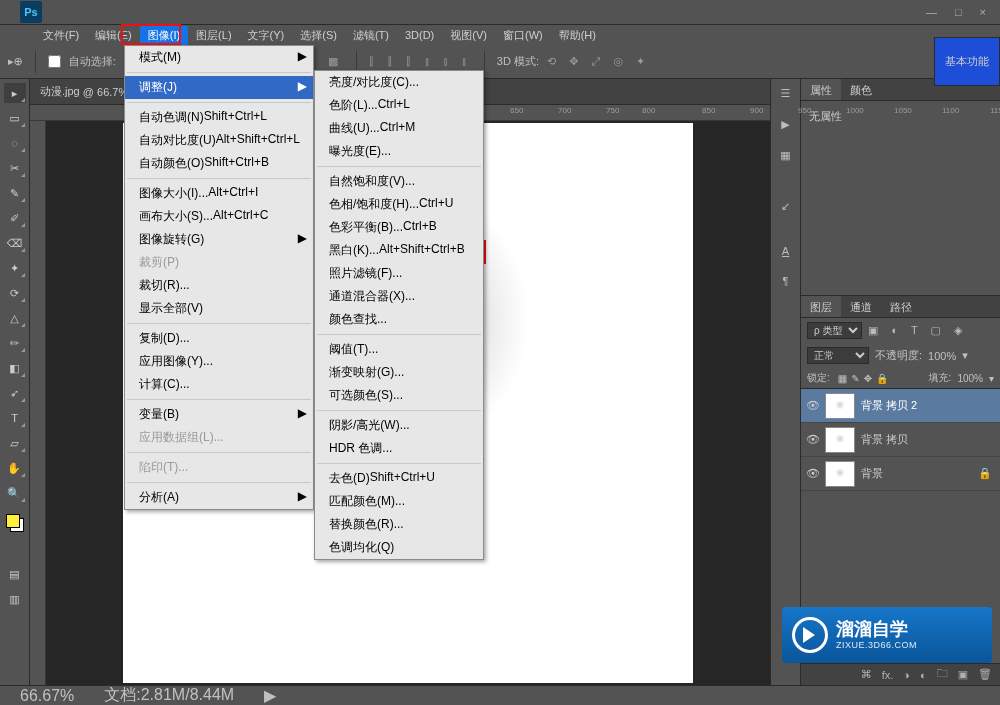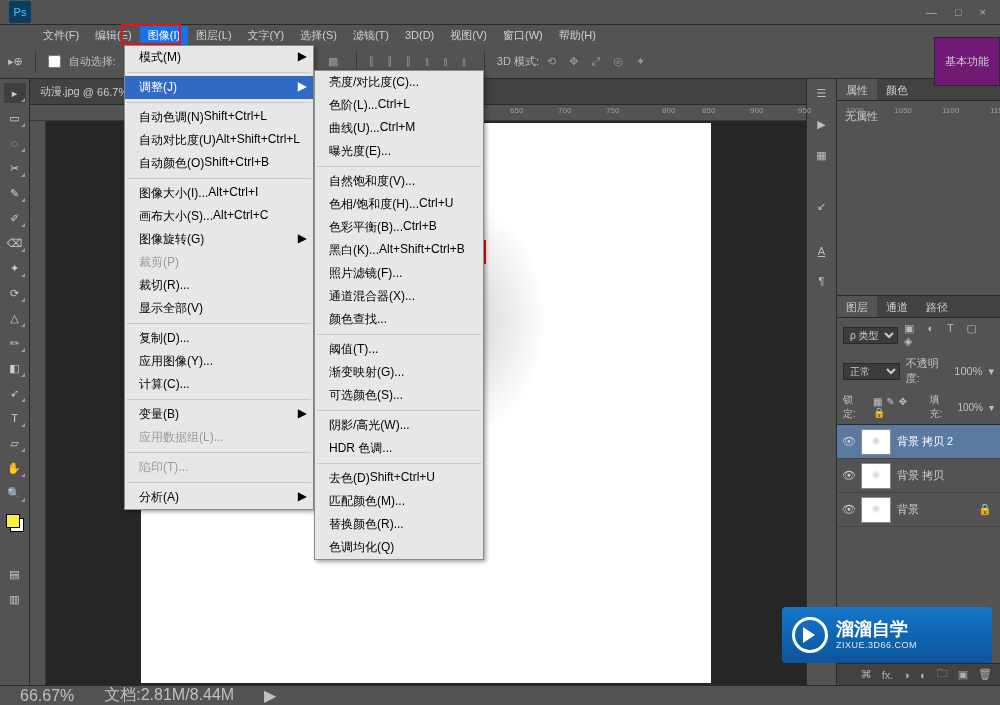--- a/index.html
+++ b/index.html
@@ -1,38 +1,38 @@
 <!DOCTYPE html>
 <html><head>
 <meta charset="utf-8">
 <style>
 *{box-sizing:border-box;margin:0;padding:0;font-family:"Microsoft YaHei",Tahoma,sans-serif;user-select:none}
 body{width:1000px;height:705px;background:#535353;overflow:hidden;position:relative;font-size:11px;color:#ccc}
 .title-bar{height:25px;background:#535353;display:flex;align-items:center;border-bottom:1px solid #2a2a2a}
-.ps-logo{width:22px;height:22px;margin-left:9px;background:#0a3d62;color:#4fc3f7;font-weight:normal;display:flex;align-items:center;justify-content:center;font-size:11px;border-radius:2px}
+.ps-logo{width:22px;height:22px;margin-left:20px;background:#0a3d62;color:#4fc3f7;font-weight:bold;display:flex;align-items:center;justify-content:center;font-size:11px;border-radius:2px}
 .win-controls{margin-left:auto;display:flex;gap:18px;padding-right:14px;color:#b0b0b0}
 .win-controls span{cursor:pointer}
 .menu-bar{height:20px;background:#535353;display:flex;align-items:center;padding-left:35px;gap:0}
 .menu-item{padding:2px 8px;cursor:pointer;color:#d0d0d0}
 .menu-item.active{background:#1473e6;color:#fff}
 .options-bar{height:34px;background:#535353;display:flex;align-items:center;padding-left:8px;border-bottom:1px solid #2a2a2a;gap:8px;color:#c0c0c0;position:relative}
 .main{display:flex;height:calc(705px - 25px - 20px - 34px - 20px)}
 .tool-col{width:30px;background:#535353;border-right:1px solid #2a2a2a;display:flex;flex-direction:column;align-items:center;padding-top:4px;gap:5px}
 .tool{width:22px;height:20px;display:flex;align-items:center;justify-content:center;color:#ccc;cursor:pointer;position:relative}
 .tool.active{background:#3f3f3f}
 .tool .tri{position:absolute;right:1px;bottom:1px;border:2px solid transparent;border-right-color:#999;border-bottom-color:#999;width:0;height:0}
 .doc-area{flex:1;background:#262626;display:flex;flex-direction:column;position:relative}
 .doc-tab{height:26px;display:flex;align-items:center;padding-left:10px;color:#ccc;background:#424242;border-bottom:1px solid #2a2a2a}
 .ruler-h{height:16px;background:#535353;border-bottom:1px solid #393939}
 .canvas-wrap{flex:1;display:flex}
 .ruler-v{width:16px;background:#535353;border-right:1px solid #393939}
 .canvas{flex:1;background:#262626;display:flex;align-items:flex-start;justify-content:center;padding-top:2px}
 .canvas-img{width:570px;height:560px;background:#fff;background-image:radial-gradient(ellipse 200px 260px at 55% 35%,#cfcfcf 0%,#fff 46%),radial-gradient(ellipse 110px 180px at 30% 60%,#d8d8d8 0%,transparent 60%),radial-gradient(ellipse 130px 200px at 72% 62%,#d8d8d8 0%,transparent 58%),radial-gradient(circle 34px at 52% 48%,#333 0%,transparent 48%);position:relative}
 .right-col{width:30px;background:#535353;border-left:1px solid #2a2a2a;display:flex;flex-direction:column;align-items:center;padding-top:8px;gap:18px;color:#bdbdbd}
-.panels{width:164px;background:#535353;border-left:1px solid #2a2a2a;display:flex;flex-direction:column}
+.panels{width:200px;background:#535353;border-left:1px solid #2a2a2a;display:flex;flex-direction:column}
 .panel-tabs{display:flex;height:22px;border-bottom:1px solid #2a2a2a;background:#424242}
 .ptab{padding:4px 9px;color:#ccc;cursor:pointer}
 .ptab.active{background:#535353}
 .props-body{flex:0 0 195px;padding:8px;border-bottom:1px solid #2a2a2a}
 .layers-panel{flex:1;display:flex;flex-direction:column;background:#535353}
 .layer-ctrl{padding:4px 6px;display:flex;align-items:center;gap:6px;color:#c0c0c0}
 .layer-ctrl select{background:#3c3c3c;color:#ccc;border:1px solid #2a2a2a;font-size:10px;padding:1px 2px}
 .lock-row{padding:3px 6px;display:flex;align-items:center;gap:6px;color:#c0c0c0;border-bottom:1px solid #2a2a2a;font-size:10px}
 .layers-list{flex:1;overflow:auto}
 .layer{display:flex;align-items:center;height:34px;border-bottom:1px solid #454545;background:#535353}
@@ -49,21 +49,21 @@
 #menu1{left:124px;top:45px;width:190px}
 #menu2{left:314px;top:70px;width:170px}
 .red-box{position:absolute;border:2px solid #e11;pointer-events:none}
 .badge{position:absolute;right:8px;bottom:42px;width:210px;height:56px;background:linear-gradient(180deg,#1676c9,#0b559b);border-radius:4px;display:flex;align-items:center;gap:8px;padding:6px 10px;color:#fff}
 .badge .play{width:36px;height:36px;border:3px solid #fff;border-radius:50%;display:flex;align-items:center;justify-content:center}
 .badge .play::after{content:"";border:8px solid transparent;border-left:12px solid #fff;margin-left:5px}
 .badge-txt{display:flex;flex-direction:column;line-height:1.2}
 .badge-txt .cn{font-size:18px;font-weight:bold}
 .badge-txt .en{font-size:9px;opacity:.85;letter-spacing:.5px}
 .opt-sep{width:1px;height:22px;background:#3a3a3a;margin:0 4px}
-.essentials{margin-left:auto;background:#701a75;border:1px solid #2a2a2a;padding:16px 10px;color:#ccc}
+.essentials{margin-left:auto;background:#1d4ed8;border:1px solid #2a2a2a;padding:16px 10px;color:#ccc}
 .color-sw{width:18px;height:18px;position:relative;margin-top:4px}
 .color-sw .fg{position:absolute;width:14px;height:14px;background:#ffef3d;border:1px solid #000;left:0;top:0}
 .color-sw .bg{position:absolute;width:14px;height:14px;background:#fff;border:1px solid #000;right:0;bottom:0}
 .ruler-ticks{position:relative;height:100%;color:#9c9c9c;font-size:8px}
 .rt{position:absolute;top:1px}
 .lock-icons span{margin:0 2px}
 .layers-foot{height:22px;background:#424242;border-top:1px solid #2a2a2a;display:flex;align-items:center;justify-content:flex-end;gap:10px;padding:0 8px;color:#b0b0b0}
 </style>
 </head>
 <body>
@@ -138,21 +138,21 @@
     </div>
   <div class="doc-area">
     <div class="doc-tab">
       <span>动漫.jpg</span>&nbsp;@&nbsp;<span>66.7%</span>&nbsp;<span>▼</span>
     </div>
     <div class="ruler-h">
       <div class="ruler-ticks" id="rulerh">
           <span class="rt" style="left: 480px;">650</span>
           <span class="rt" style="left: 528px;">700</span>
           <span class="rt" style="left: 576px;">750</span>
-          <span class="rt" style="left: 632px;">800</span>
+          <span class="rt" style="left: 612px;">800</span>
           <span class="rt" style="left: 672px;">850</span>
           <span class="rt" style="left: 720px;">900</span>
           <span class="rt" style="left: 768px;">950</span>
           <span class="rt" style="left: 816px;">1000</span>
           <span class="rt" style="left: 864px;">1050</span>
           <span class="rt" style="left: 912px;">1100</span>
           <span class="rt" style="left: 960px;">1150</span>
         </div>
     </div>
     <div class="canvas-wrap">

